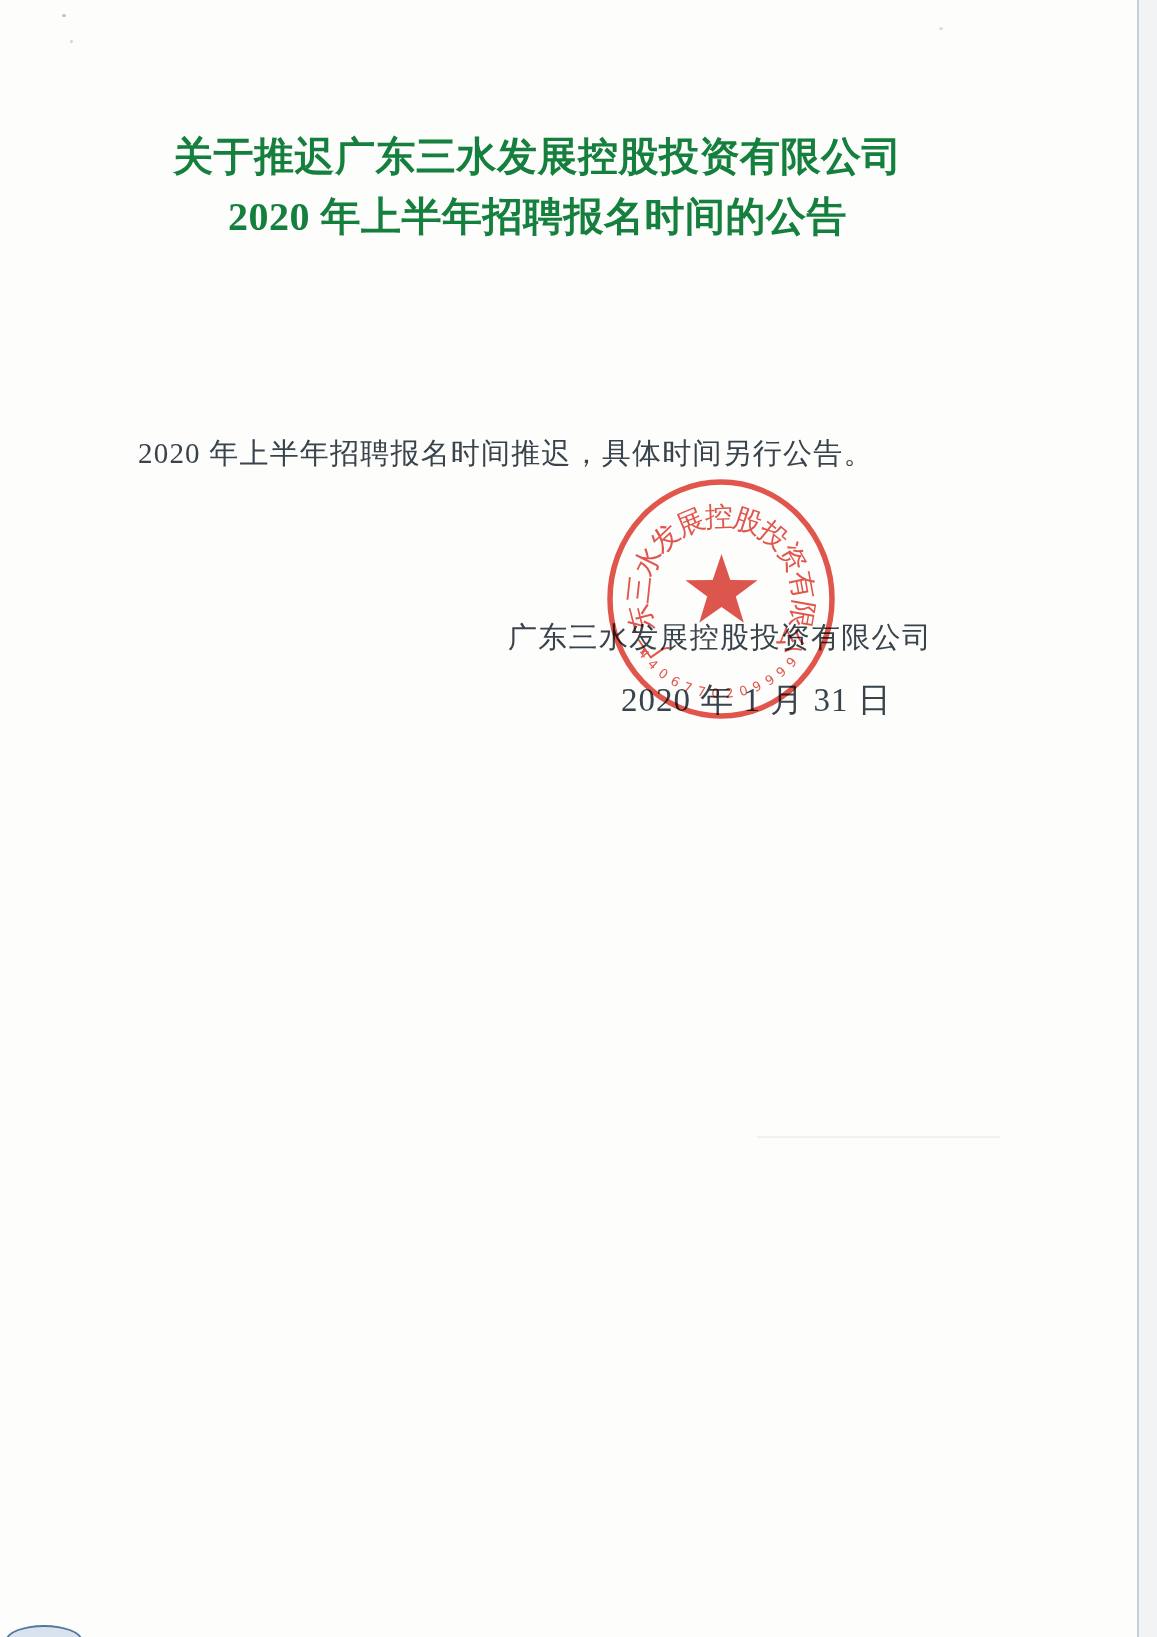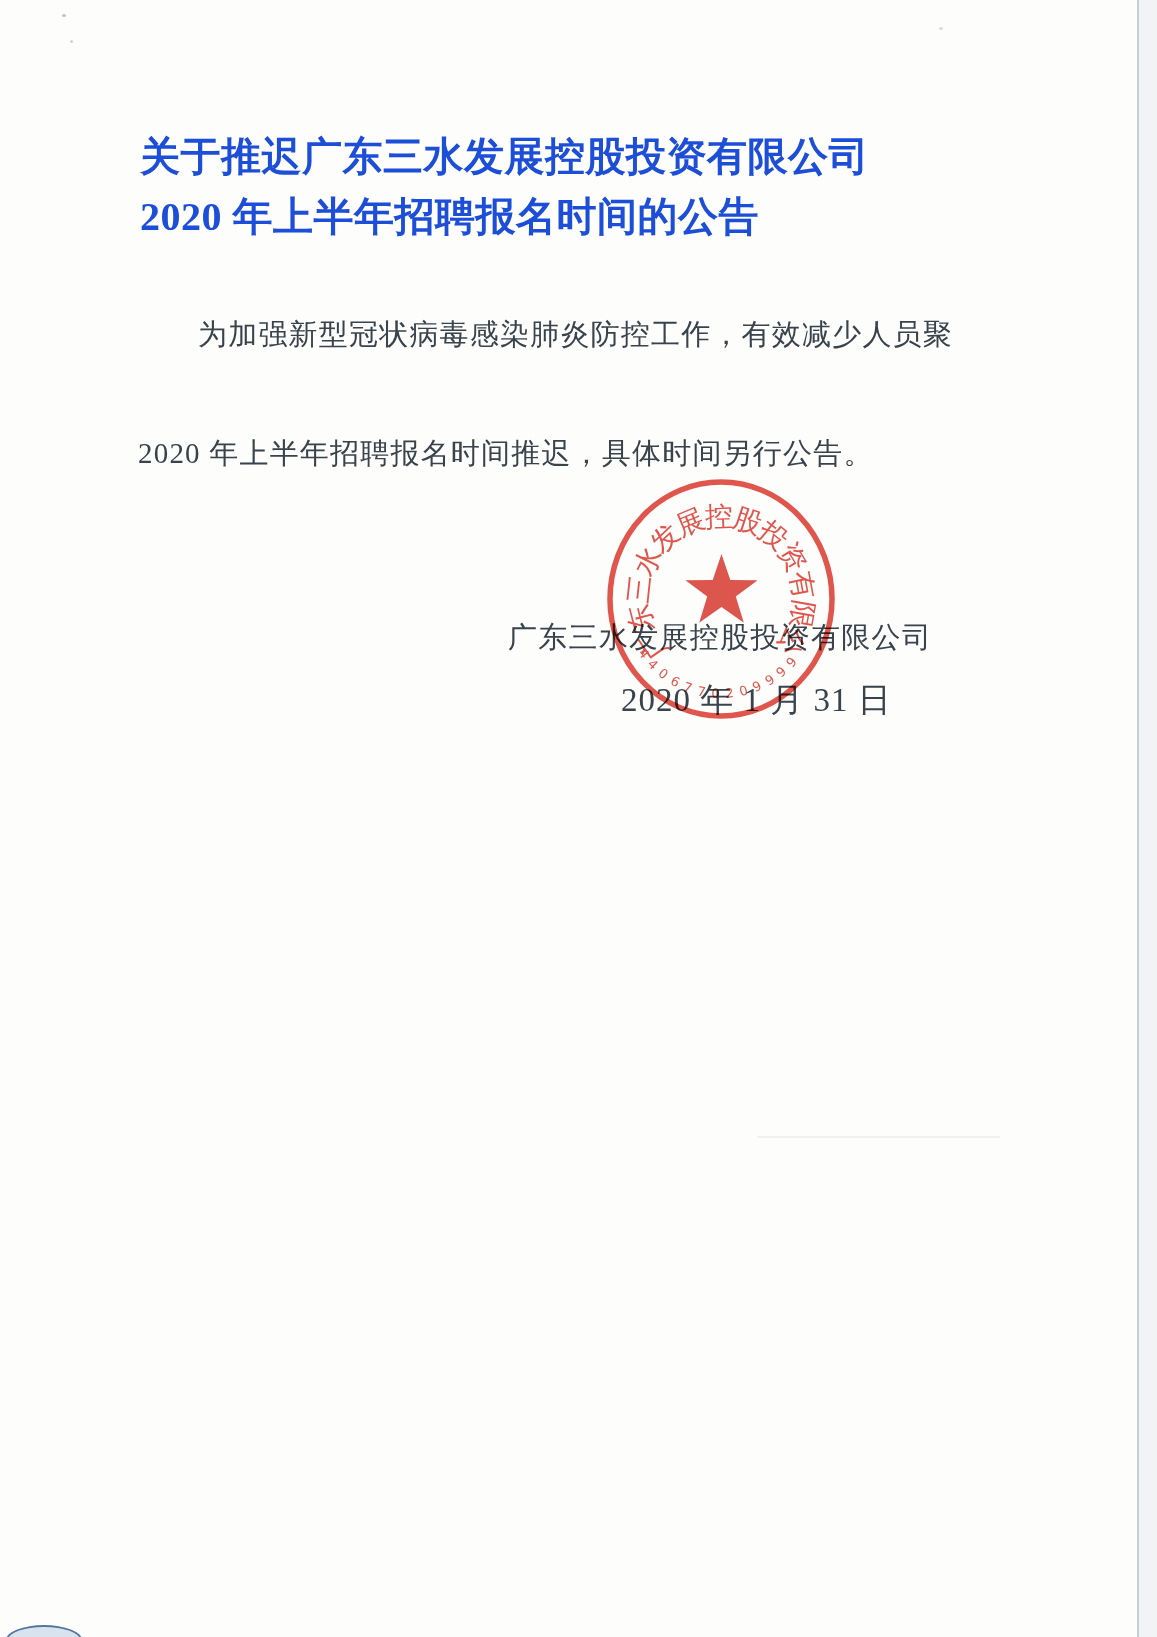--- a/index.html
+++ b/index.html
@@ -9,22 +9,22 @@
     font-family:"Liberation Serif","DejaVu Serif",serif;
     position:relative;
   }
   .page{
     position:absolute;left:0;top:0;width:1157px;height:1637px;
     background:#fdfdfc;overflow:hidden;
   }
   
   .title-line{
     position:absolute;left:140px;width:795px;height:52px;
-    text-align:left;font-weight:700;font-size:40px;line-height:50px;
-    letter-spacing:0.5px;color:#1d4ed8;white-space:nowrap;
+    text-align:center;font-weight:700;font-size:40px;line-height:50px;
+    letter-spacing:0.5px;color:#15803d;white-space:nowrap;
   }
   .title-1{top:132px;}
   .title-2{top:192px;font-family:Liberation Serif, serif;}
   
   .body-line{
     position:absolute;font-size:29px;line-height:40px;height:42px;
     letter-spacing:1.2px;color:#39434c;white-space:nowrap;
   }
   .bl-1{top:314px;left:198px;}
   .bl-2{top:373px;left:138px;}
@@ -76,21 +76,20 @@
   }
 </style>
 </head>
 <body>
 
 <div class="page">
 
   <div class="title-line title-1">关于推迟广东三水发展控股投资有限公司</div>
   <div class="title-line title-2">2020 年上半年招聘报名时间的公告</div>
 
-  <div class="body-line bl-1">为加强新型冠状病毒感染肺炎防控工作，有效减少人员聚</div>
   <div class="body-line bl-3">2020 年上半年招聘报名时间推迟，具体时间另行公告。</div>
 
   <div class="signature">广东三水发展控股投资有限公司</div>
   <div class="doc-date">2020 年 1 月 31 日</div>
 
   <svg class="stamp" viewBox="0 0 272 282" xmlns="http://www.w3.org/2000/svg">
     <defs>
       <path id="ringPath" d="M 83.4 192.6 A 73 73 0 1 1 186.6 192.6" fill="none"></path>
       <path id="serialPath" d="M 52 194.9 A 99 99 0 0 0 218 194.9" fill="none"></path>
     </defs>

